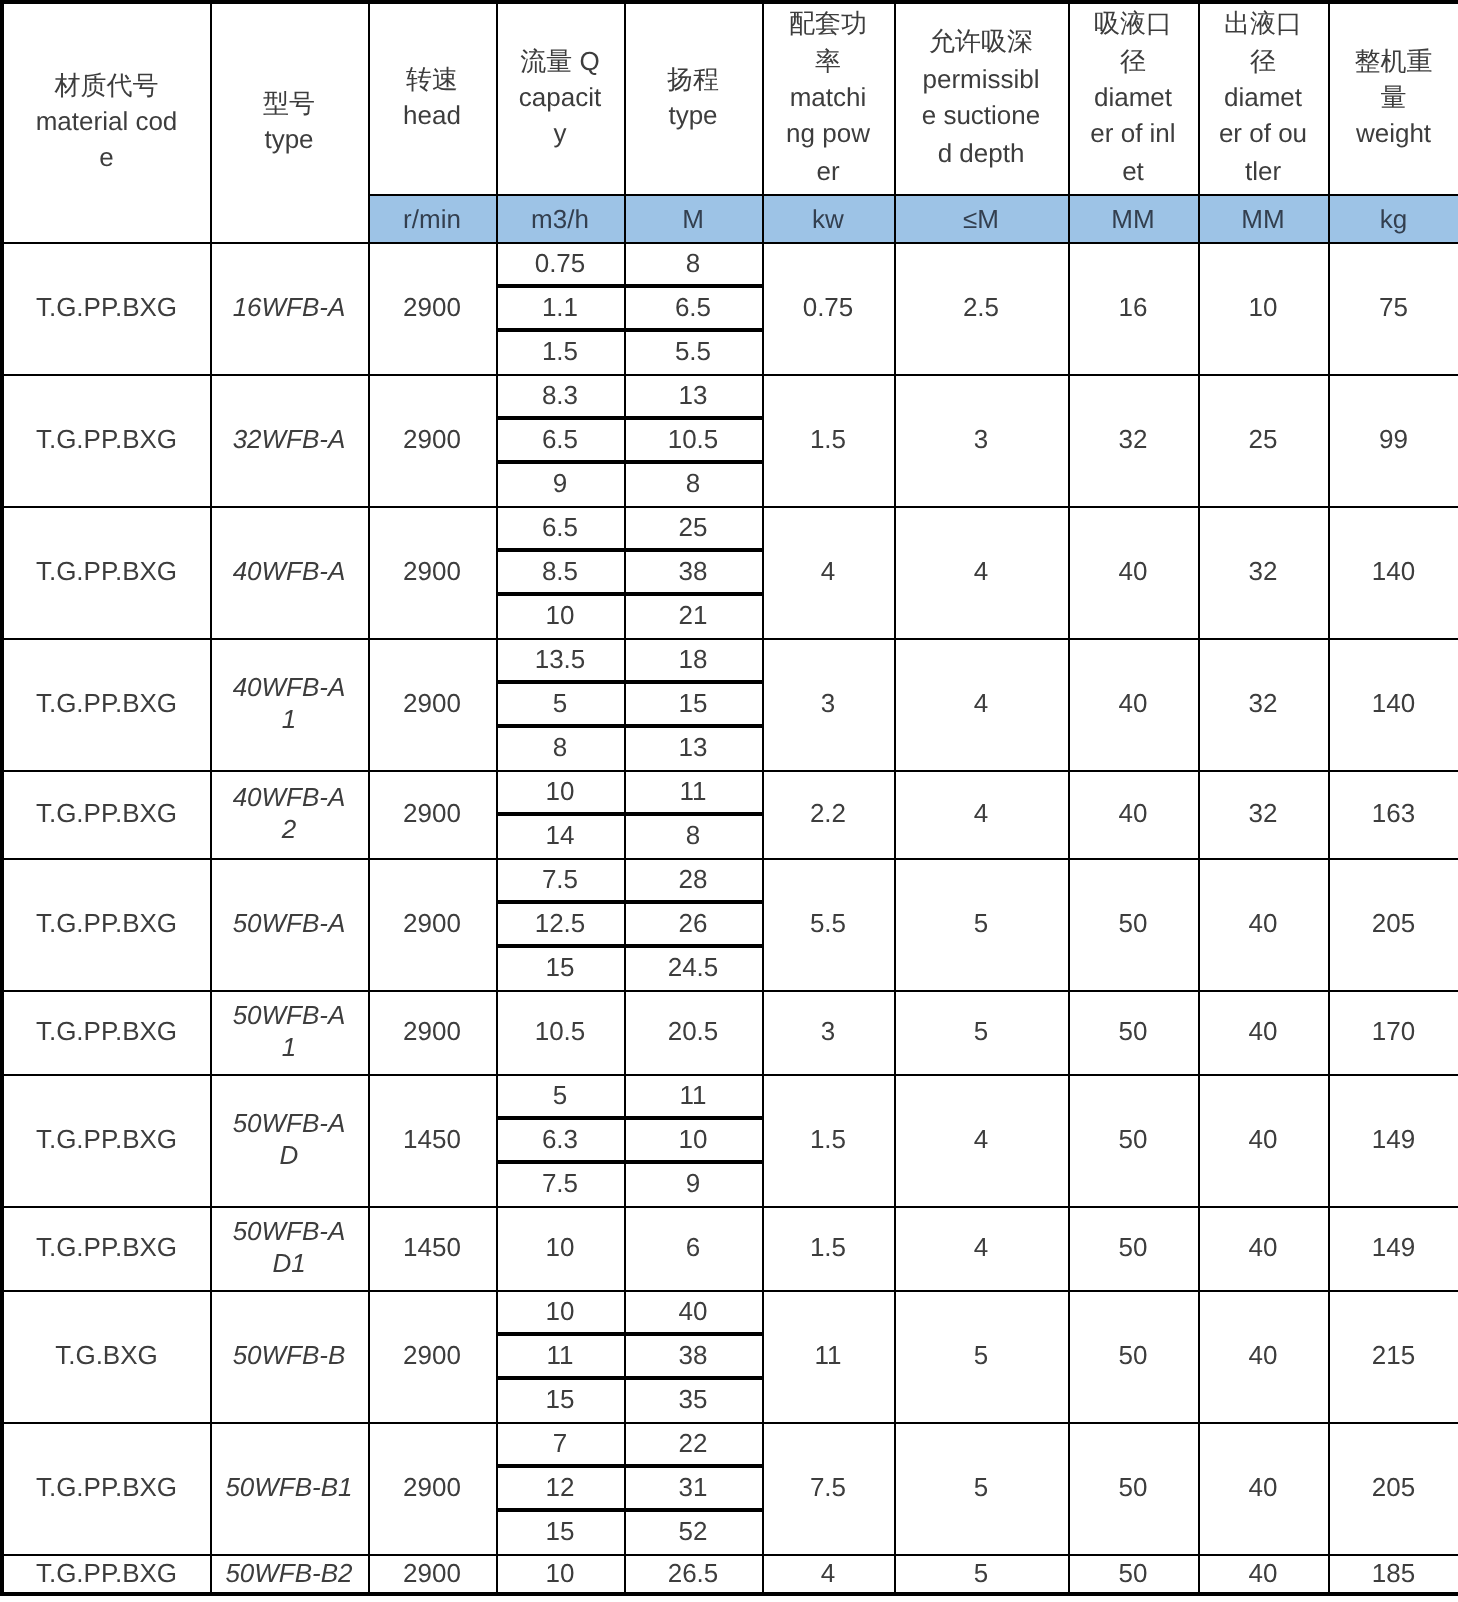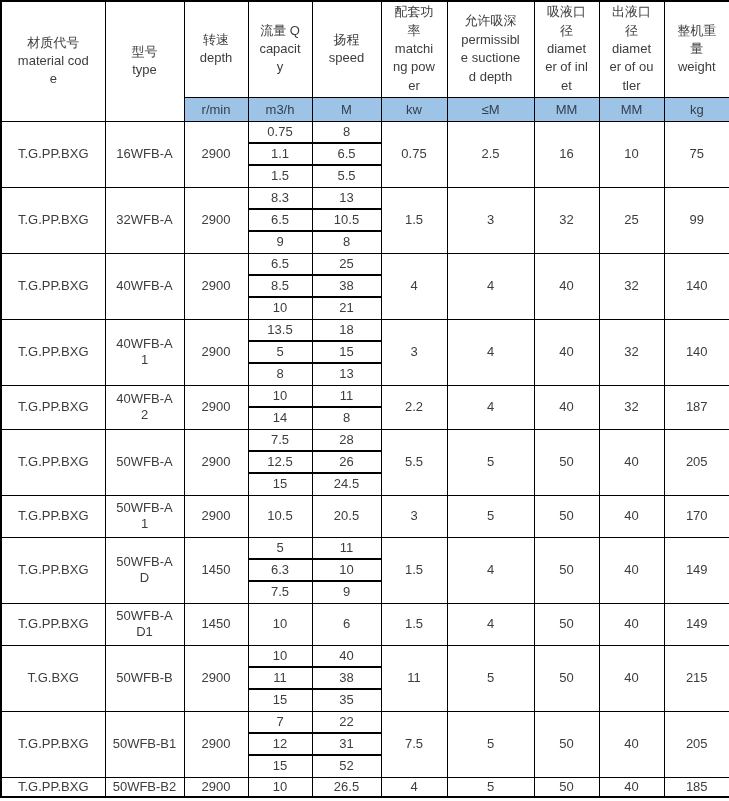--- a/index.html
+++ b/index.html
@@ -31,21 +31,21 @@
     white-space: pre-line;
     line-height: 1.42;
   }
   .spec thead tr.units th {
     height: 24px;
     background: #9dc3e6;
     color: #333f4f;
     white-space: nowrap;
   }
   .spec tbody td { line-height: 1.25; }
-  .spec tbody td.type { white-space: pre-line; }
+  .spec tbody td.type { white-space: pre-line; font-style: italic; }
   .spec tbody td.sep { border-bottom: 2.5px solid #000000; }
 </style>
 </head>
 <body>
 
 <table class="spec">
   <colgroup>
     <col style="width:104px">
       <col style="width:79px">
       <col style="width:64px">
@@ -58,26 +58,26 @@
     <col style="width:66px">
   </colgroup>
   <thead>
     <tr>
       <th rowspan="2" class="tall">材质代号
 material cod
 e</th>
       <th rowspan="2" class="tall">型号
 type</th>
       <th class="main">转速
-depth</th>
+head</th>
       <th class="main">流量 Q
 capacit
 y</th>
       <th class="main">扬程
-speed</th>
+type</th>
       <th class="main">配套功
 率
 matchi
 ng pow
 er</th>
       <th class="main">允许吸深
 permissibl
 e suctione
 d depth</th>
       <th class="main">吸液口
@@ -191,21 +191,21 @@
         <td rowspan="2">T.G.PP.BXG</td>
         <td rowspan="2" class="type">40WFB-A
 2</td>
         <td rowspan="2">2900</td>
         <td class="sep">10</td>
         <td class="sep">11</td>
         <td rowspan="2">2.2</td>
         <td rowspan="2">4</td>
         <td rowspan="2">40</td>
         <td rowspan="2">32</td>
-        <td rowspan="2">187</td>
+        <td rowspan="2">163</td>
       </tr>
       <tr style="height: 22px;">
         <td>14</td>
         <td>8</td>
       </tr>
       <tr style="height: 22px;">
         <td rowspan="3">T.G.PP.BXG</td>
         <td rowspan="3" class="type">50WFB-A</td>
         <td rowspan="3">2900</td>
         <td class="sep">7.5</td>

